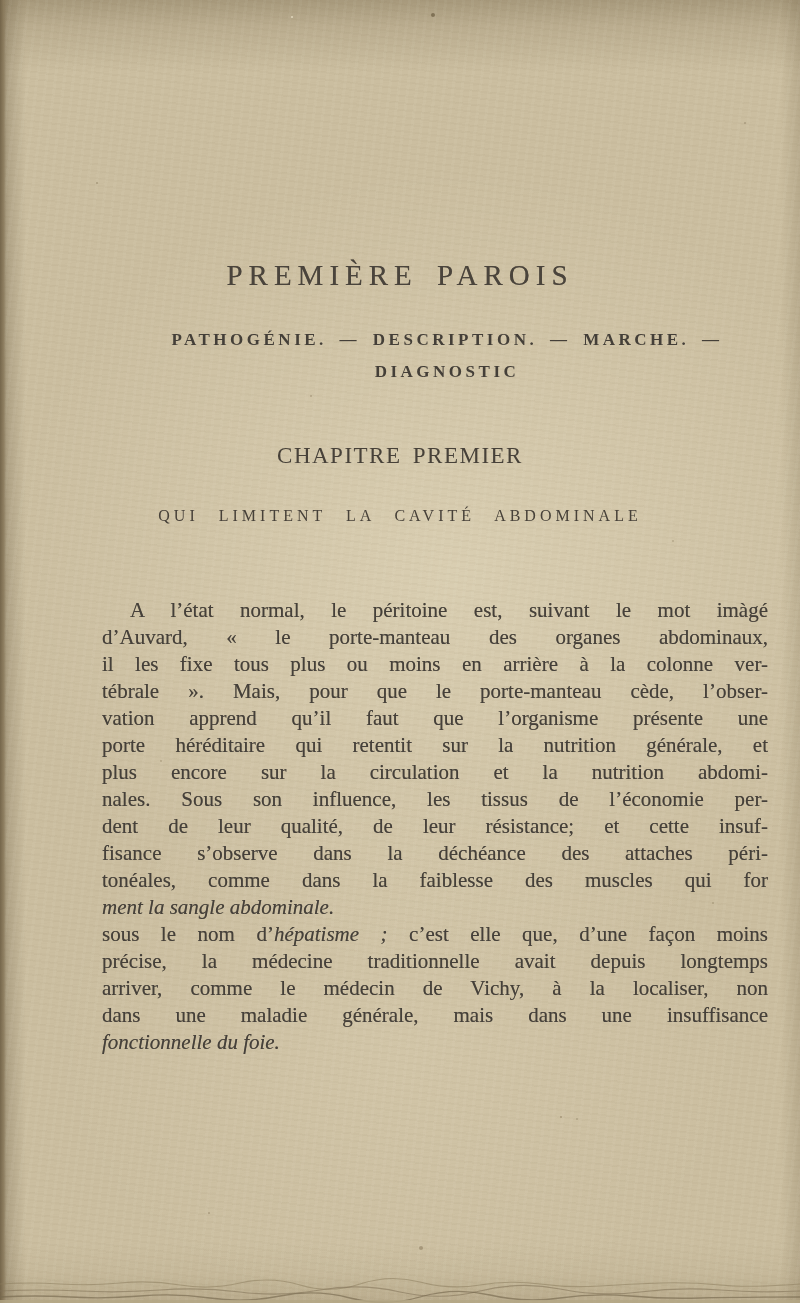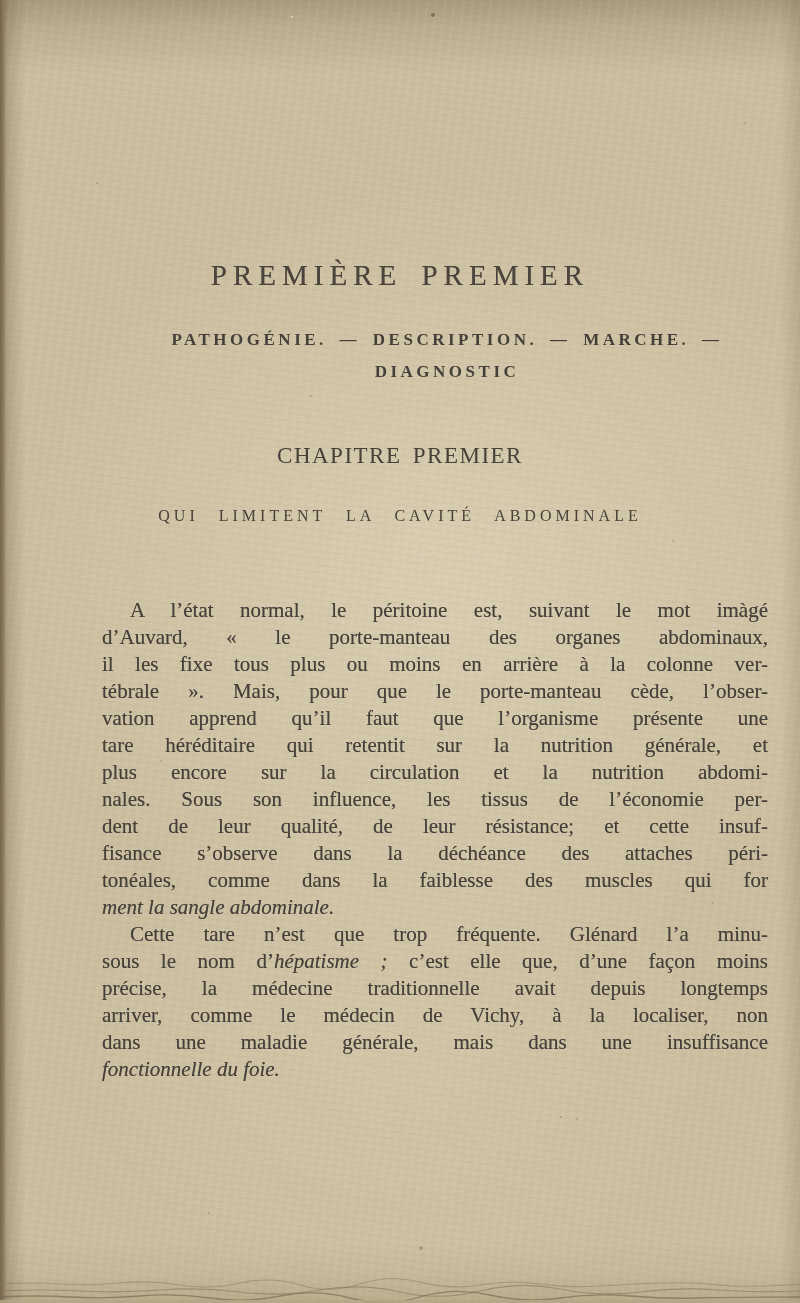--- a/index.html
+++ b/index.html
@@ -96,47 +96,46 @@
   .it { font-style: italic; }
 </style>
 </head>
 <body>
 
 <div id="page">
   <div class="grain"></div>
   <div class="left-edge"></div>
   <div class="specks"></div>
 
-  <h1 class="centered part-title" style="margin:0; font-weight:normal;">PREMIÈRE PREMIER</h1>
+  <h1 class="centered part-title" style="margin:0; font-weight:normal;">PREMIÈRE PAROIS</h1>
 
   <div class="centered part-subtitle">
     <div>PATHOGÉNIE. — DESCRIPTION. — MARCHE. —</div>
     <div>DIAGNOSTIC</div>
   </div>
 
   <h2 class="centered chapter-title" style="margin:0; font-weight:normal;">CHAPITRE PREMIER</h2>
 
   <div class="centered section-heading">
     <div>QUI LIMITENT LA CAVITÉ ABDOMINALE</div>
   </div>
 
   <div class="body-text" id="body-text">
       <div class="line indent"><span>A l’état normal, le péritoine est, suivant le mot imàgé</span></div>
       <div class="line"><span>d’Auvard, « le porte-manteau des organes abdominaux,</span></div>
       <div class="line"><span>il les fixe tous plus ou moins en arrière à la colonne ver-</span></div>
       <div class="line"><span>tébrale ». Mais, pour que le porte-manteau cède, l’obser-</span></div>
       <div class="line"><span>vation apprend qu’il faut que l’organisme présente une</span></div>
-      <div class="line"><span>tare héréditaire qui retentit sur la nutrition générale, et</span></div>
+      <div class="line"><span>porte héréditaire qui retentit sur la nutrition générale, et</span></div>
       <div class="line"><span>plus encore sur la circulation et la nutrition abdomi-</span></div>
       <div class="line"><span>nales. Sous son influence, les tissus de l’économie per-</span></div>
       <div class="line"><span>dent de leur qualité, de leur résistance; et cette insuf-</span></div>
       <div class="line"><span>fisance s’observe dans la déchéance des attaches péri-</span></div>
       <div class="line"><span>tonéales, comme dans la faiblesse des muscles qui for</span></div>
       <div class="line para-last"><span>ment la sangle abdominale.</span></div>
-      <div class="line indent"><span>Cette tare n’est que trop fréquente. Glénard l’a minu-</span></div>
       <div class="line"><span>sous le nom d’</span><span class="it">hépatisme ;</span><span> c’est elle que, d’une façon moins</span></div>
       <div class="line"><span>précise, la médecine traditionnelle avait depuis longtemps</span></div>
       <div class="line"><span>arriver, comme le médecin de Vichy, à la localiser, non</span></div>
       <div class="line"><span>dans une maladie générale, mais dans une insuffisance</span></div>
       <div class="line para-last"><span>fonctionnelle du foie.</span></div>
     </div>
 
   <svg class="bottom-edges" viewBox="0 0 800 26" preserveAspectRatio="none">
     <path d="M0,7 Q30,5 60,7 T120,6 T180,8 T240,6 T300,8 T360,7 T420,5 T480,8 T540,7 T600,9 T660,6 T720,8 T800,7" fill="none" stroke="#8d7d5e" stroke-width="1.1" opacity="0.55"></path>
     <path d="M0,14 Q40,12 80,14 T160,13 T240,15 T320,13 T400,15 T480,14 T560,12 T640,15 T720,13 T800,14" fill="none" stroke="#84745a" stroke-width="1.2" opacity="0.6"></path>

